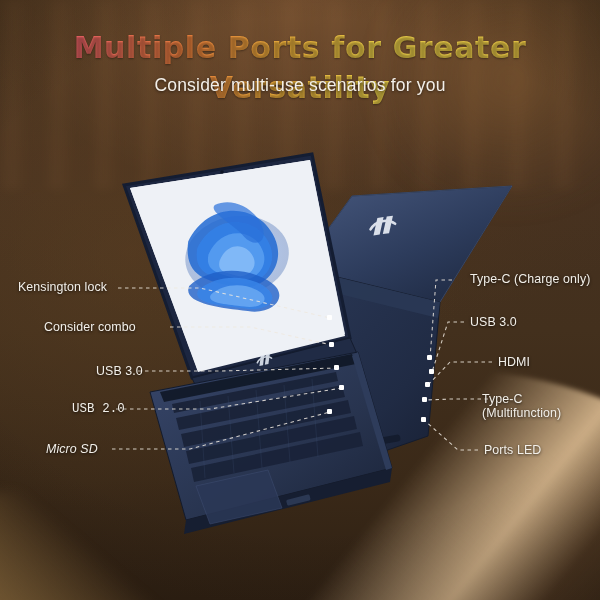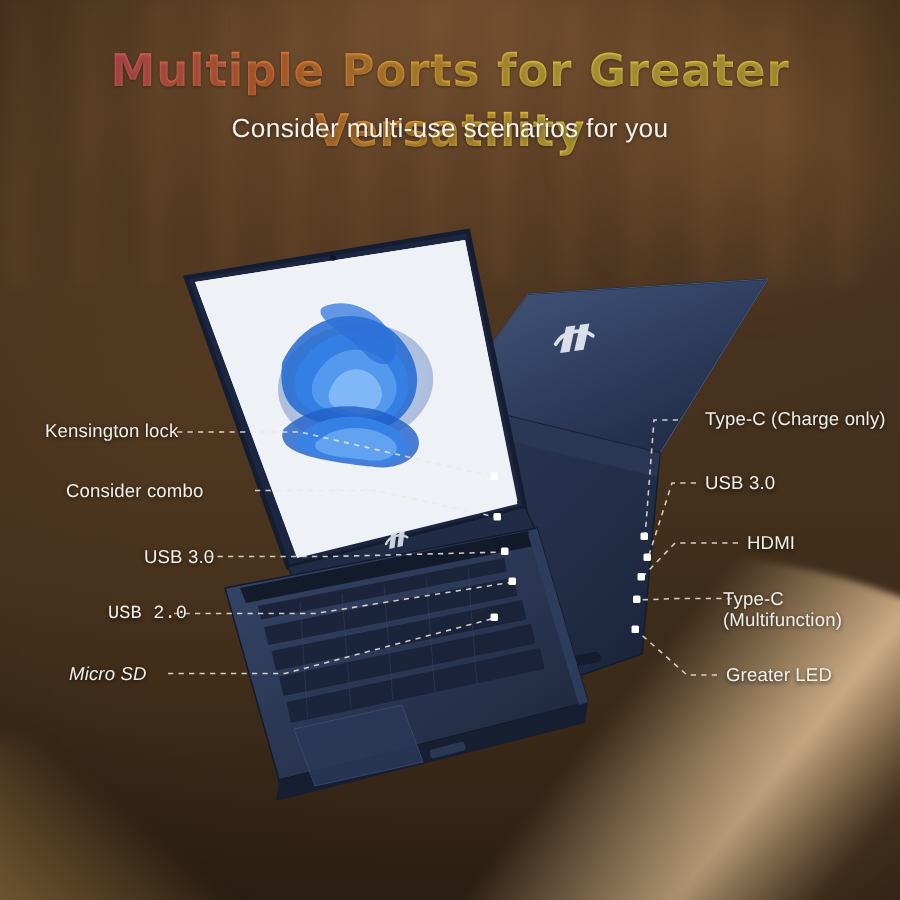--- a/index.html
+++ b/index.html
@@ -227,31 +227,31 @@
       <rect x="327" y="409" width="5" height="5" rx="1"></rect>
       <rect x="427" y="355" width="5" height="5" rx="1"></rect>
       <rect x="429" y="369" width="5" height="5" rx="1"></rect>
       <rect x="425" y="382" width="5" height="5" rx="1"></rect>
       <rect x="422" y="397" width="5" height="5" rx="1"></rect>
       <rect x="421" y="417" width="5" height="5" rx="1"></rect>
     </g>
   </svg>
 
   <div>
-    <div class="lbl l" style="left:30px;top:280px;">Kensington lock</div>
+    <div class="lbl l" style="left:18px;top:280px;">Kensington lock</div>
     <div class="lbl l" style="left:44px;top:320px;">Consider combo</div>
     <div class="lbl l" style="left:96px;top:364px;">USB 3.0</div>
     <div class="lbl l" style="left:72px;top:402px;font-family:Liberation Mono, monospace;">USB 2.0</div>
     <div class="lbl l" style="left:46px;top:442px;font-style:italic;">Micro SD</div>
   </div>
 
   <div>
     <div class="lbl r" style="left:470px;top:272px;">Type-C (Charge only)</div>
     <div class="lbl r" style="left:470px;top:315px;">USB 3.0</div>
     <div class="lbl r" style="left:498px;top:355px;">HDMI</div>
     <div class="lbl r" style="left:482px;top:392px;">
       <span>Type-C</span>
       <span class="l2">(Multifunction)</span>
     </div>
-    <div class="lbl r" style="left:484px;top:443px;">Greater LED</div>
+    <div class="lbl r" style="left:484px;top:443px;">Ports LED</div>
   </div>
 
 </div>
 
 </body></html>

